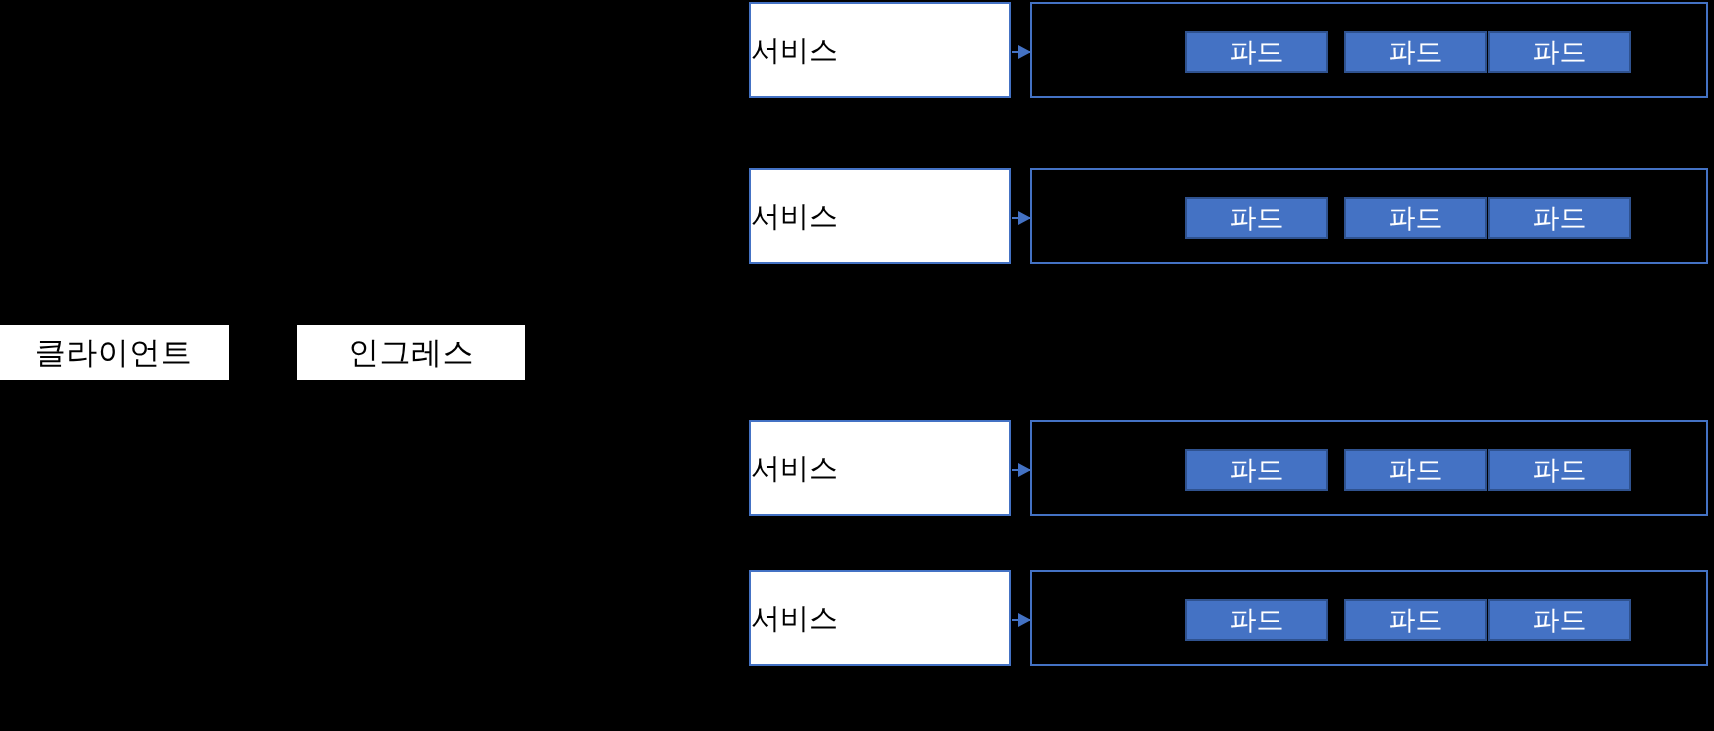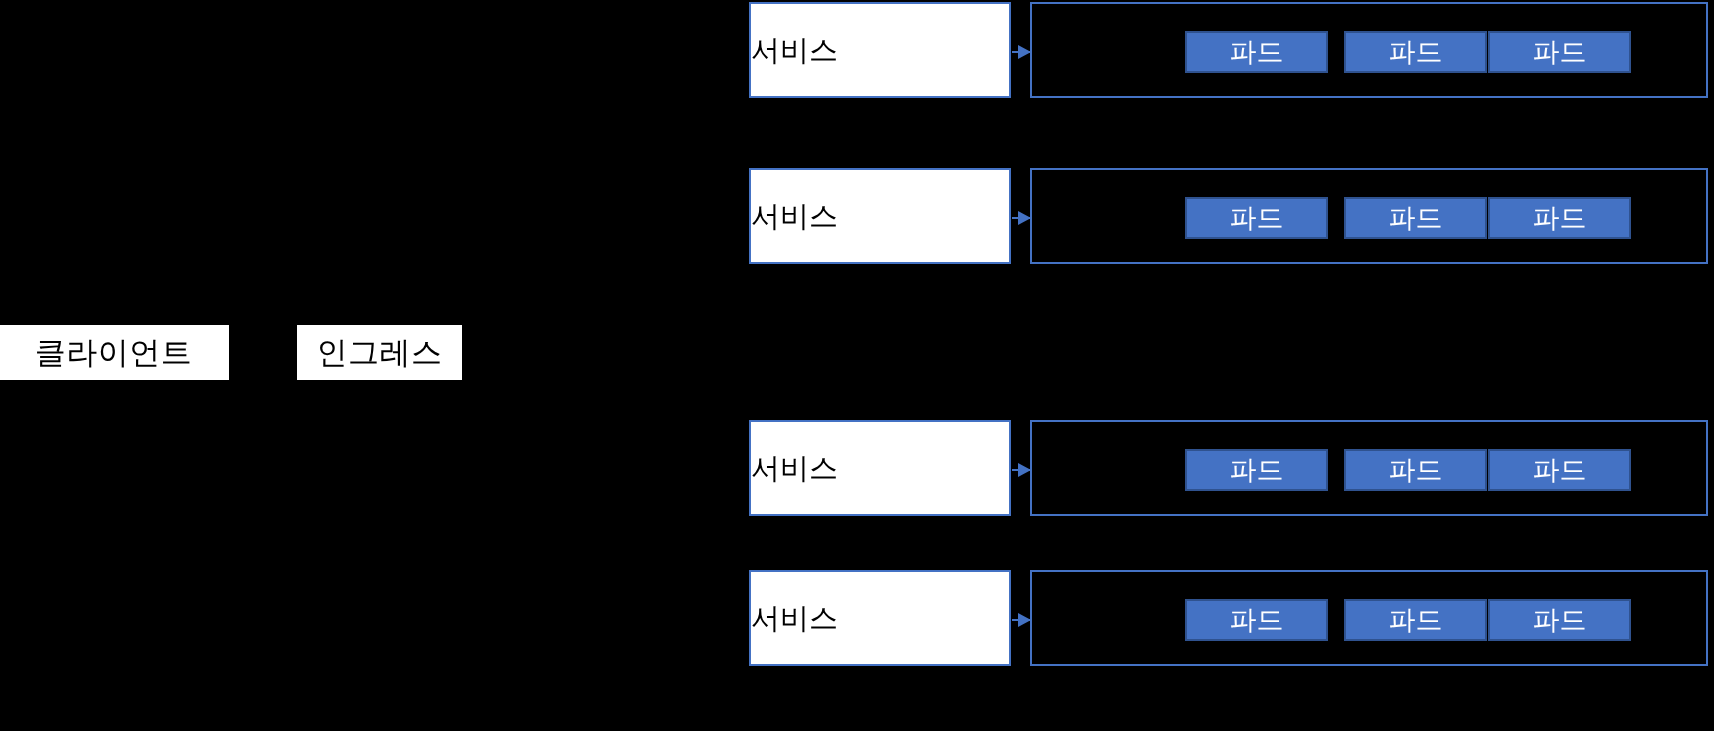--- a/index.html
+++ b/index.html
@@ -92,21 +92,21 @@
 </style>
 </head>
 <body>
 
 <div id="canvas">
 
   <div class="plain-box" style="left:-2px; top:325px; width:231px; height:55px;">
     <span>클라이언트</span>
   </div>
 
-  <div class="plain-box" style="left:297px; top:325px; width:165px; height:55px;align-items:center;">
+  <div class="plain-box" style="left:297px; top:325px; width:228px; height:55px;align-items:center;">
     <span>인그레스</span>
   </div>
 
   <div class="service-box" style="left:749px; top:2px; width:262px; height:96px;">
     <span>서비스</span>
   </div>
 
   <div class="arrow" style="left:1012px; top:51px; width:18px;"></div>
 
   <div class="pod-group" style="left:1030px; top:2px; width:678px; height:96px;">

